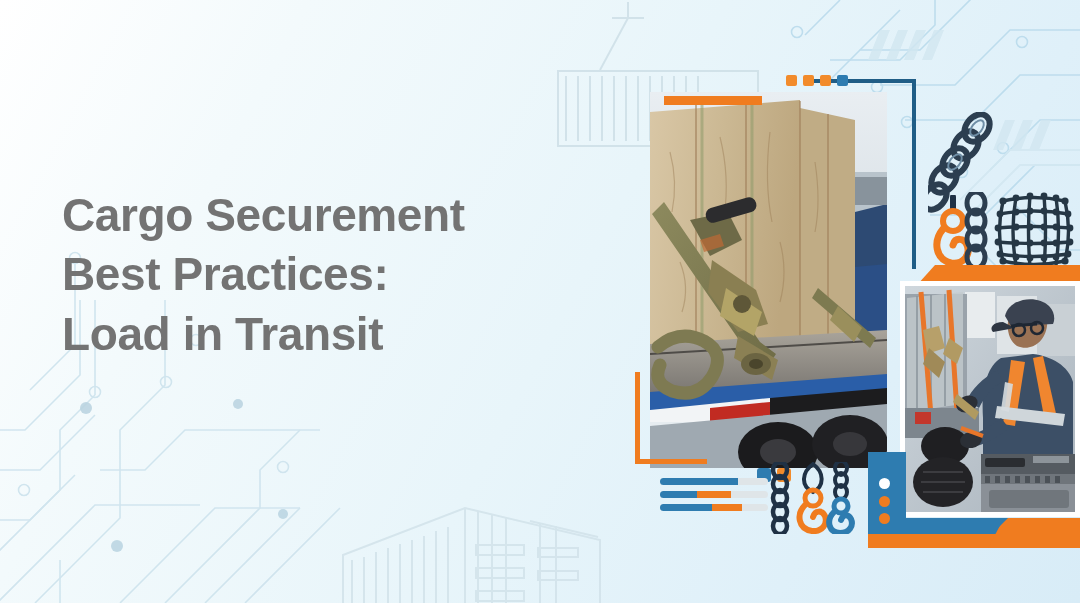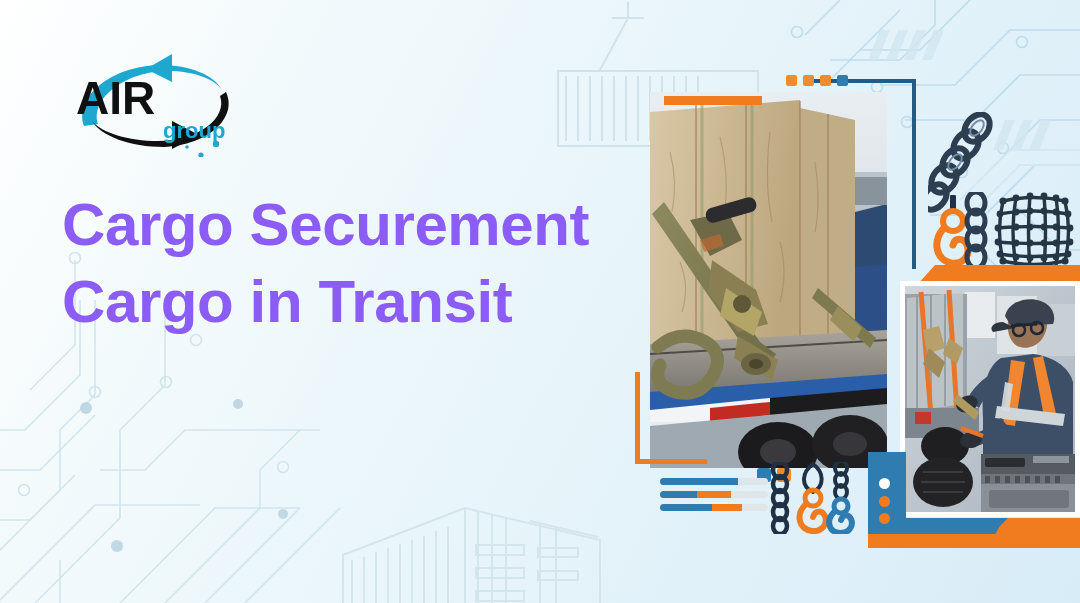--- a/index.html
+++ b/index.html
@@ -13,22 +13,22 @@
 
   
   .bg-layer { position:absolute; inset:0; pointer-events:none; }
 
   
   .logo { position:absolute; left:68px; top:52px; width:175px; height:105px; }
 
   
   .headline {
     position:absolute; left:62px; top:186px; width:560px;
-    font-size:60px; line-height:1.29; font-weight:700;
-    color:#8b5cf6; letter-spacing:-0.4px;
+    font-size:46px; line-height:1.29; font-weight:700;
+    color:#737373; letter-spacing:-0.4px;
   }
   .headline .ln { display:block; white-space:pre; }
 
   
   .photo1 {
     position:absolute; left:650px; top:92px; width:237px; height:376px;
     overflow:hidden; background:#c6bba6;
   }
   .photo1 svg { display:block; width:100%; height:100%; }
   .photo1-orangebar {
@@ -151,42 +151,25 @@
         <path d="M1023 120 l10 0 l-12 30 l-10 0 Z"></path>
         <path d="M1041 120 l10 0 l-12 30 l-10 0 Z"></path>
       </g>
       <g stroke="#d3e8f2" stroke-width="2" fill="none" opacity="0.9">
         <path d="M960 200 L1010 150 L1080 150"></path>
         <path d="M960 225 L1020 165 L1080 165"></path>
       </g>
     </svg>
   </div>
 
-  <div class="logo">
-    <svg viewBox="0 0 175 105" width="175" height="105">
-
-      <path d="M16 74 C6 44, 44 14, 92 13 C122 13, 146 23, 154 38 C147 27, 126 19, 100 19 C58 19, 22 46, 30 72 Z" fill="#1fa8cf"></path>
-      <path d="M104 2 L104 30 L78 17 Z" fill="#1fa8cf"></path>
-
-      <path d="M158 40 C170 66, 140 93, 96 95 C62 95, 33 84, 24 69 C34 81, 60 89, 90 89 C130 89, 160 66, 152 44 Z" fill="#101010"></path>
-      <path d="M104 97 L104 69 L131 83 Z" fill="#101010"></path>
-
-      <text x="8" y="62" font-family="Liberation Sans, sans-serif" font-size="46" font-weight="700" fill="#101010">AIR</text>
-
-      <text x="95" y="86" font-family="Liberation Sans, sans-serif" font-size="22" font-weight="700" fill="#1fa8cf">group</text>
-
-      <circle cx="148" cy="92" r="3.2" fill="#1fa8cf"></circle>
-      <circle cx="133" cy="103" r="2.6" fill="#1fa8cf"></circle>
-      <circle cx="119" cy="95" r="1.8" fill="#1fa8cf"></circle>
-    </svg>
-  </div>
 
   <h1 class="headline">
     <span class="ln">Cargo Securement</span>
-    <span class="ln">Cargo in Transit</span>
+    <span class="ln">Best Practices:</span>
+    <span class="ln">Load in Transit</span>
   </h1>
 
   <svg class="bar" style="left:806px; top:73px;" width="120" height="200">
     <path d="M2 8 L108 8 L108 196" stroke="#1f5d86" stroke-width="4" fill="none"></path>
   </svg>
 
   <div>
     <div class="sq" style="left:786px; top:75px; width:11px; height:11px; background:#f28b2b;"></div>
     <div class="sq" style="left:803px; top:75px; width:11px; height:11px; background:#f28b2b;"></div>
     <div class="sq" style="left:820px; top:75px; width:11px; height:11px; background:#f28b2b;"></div>

